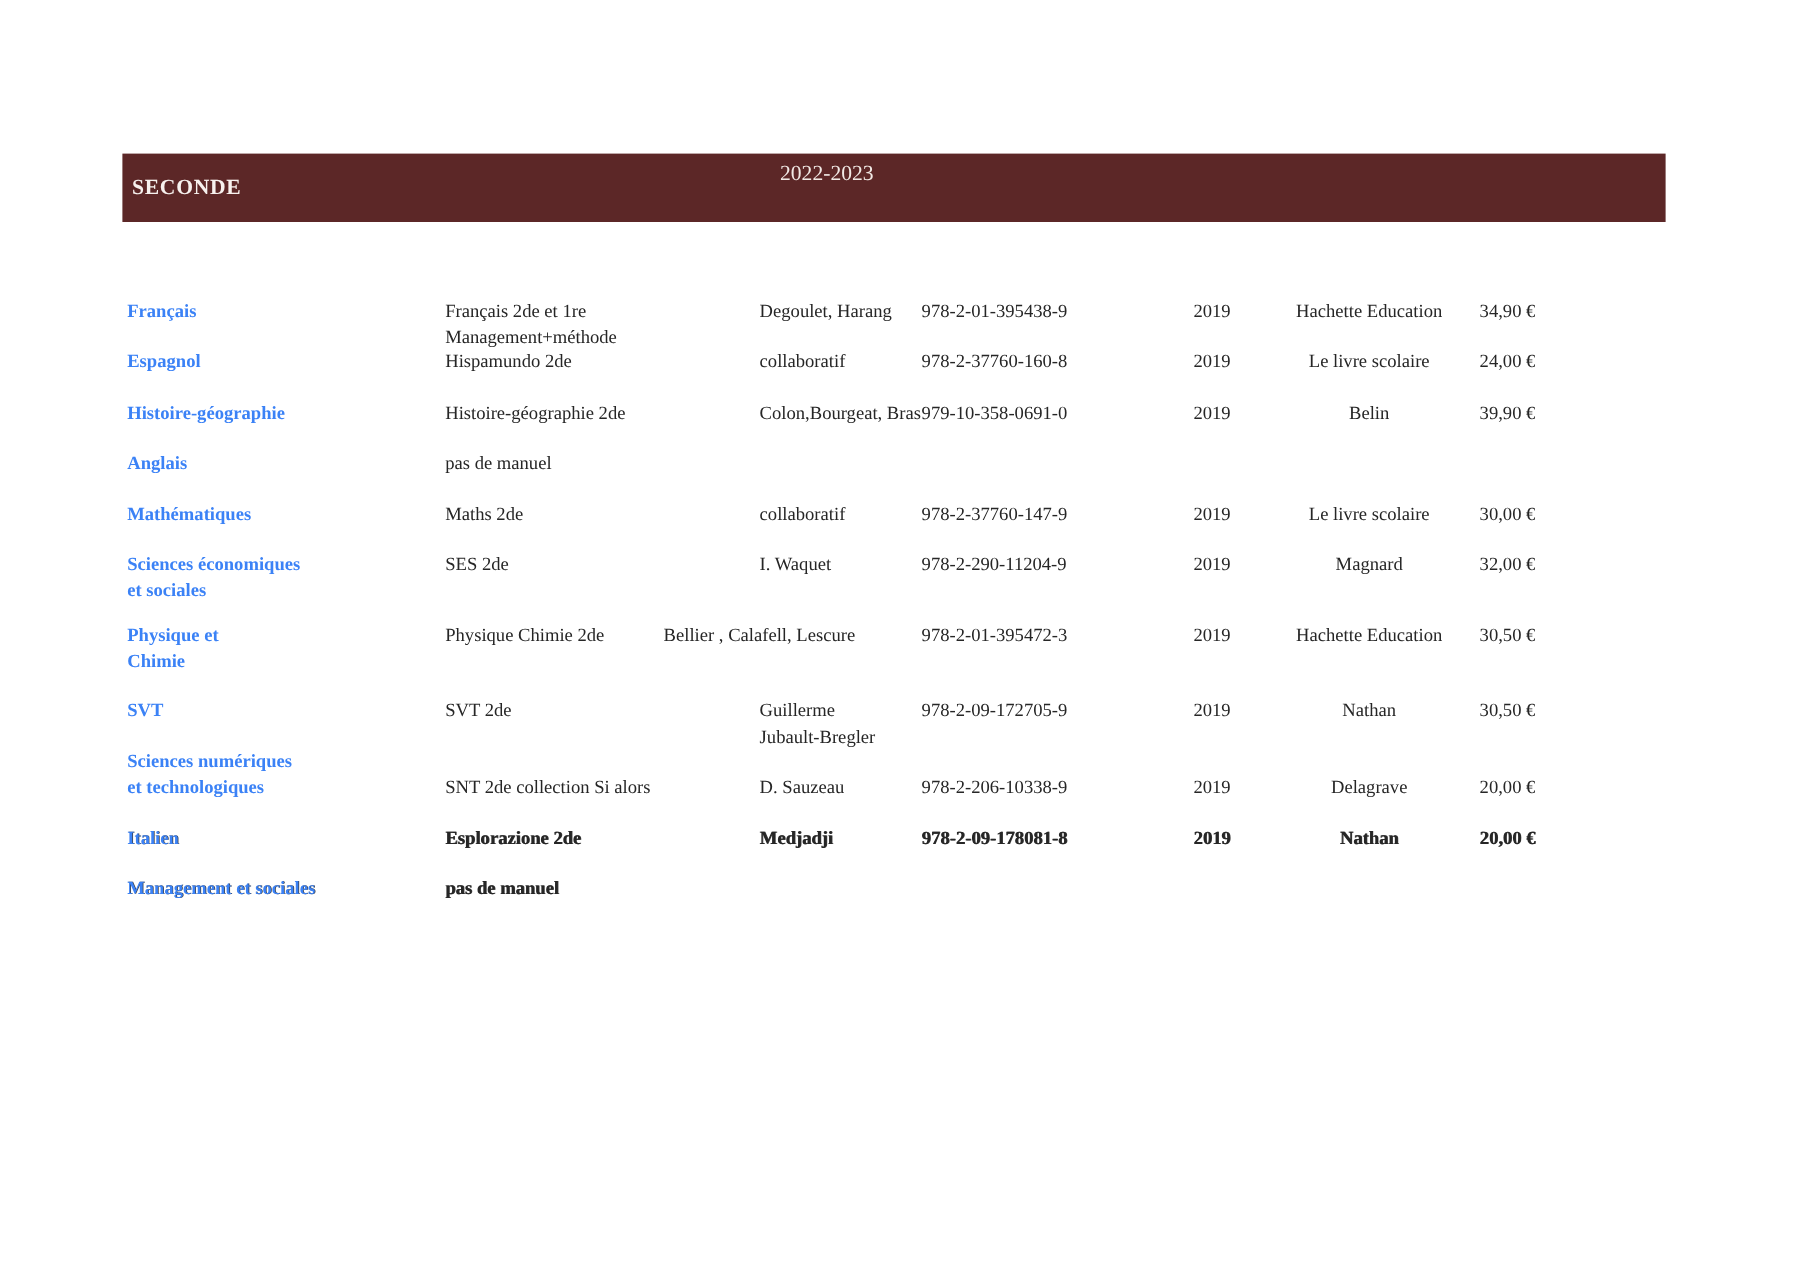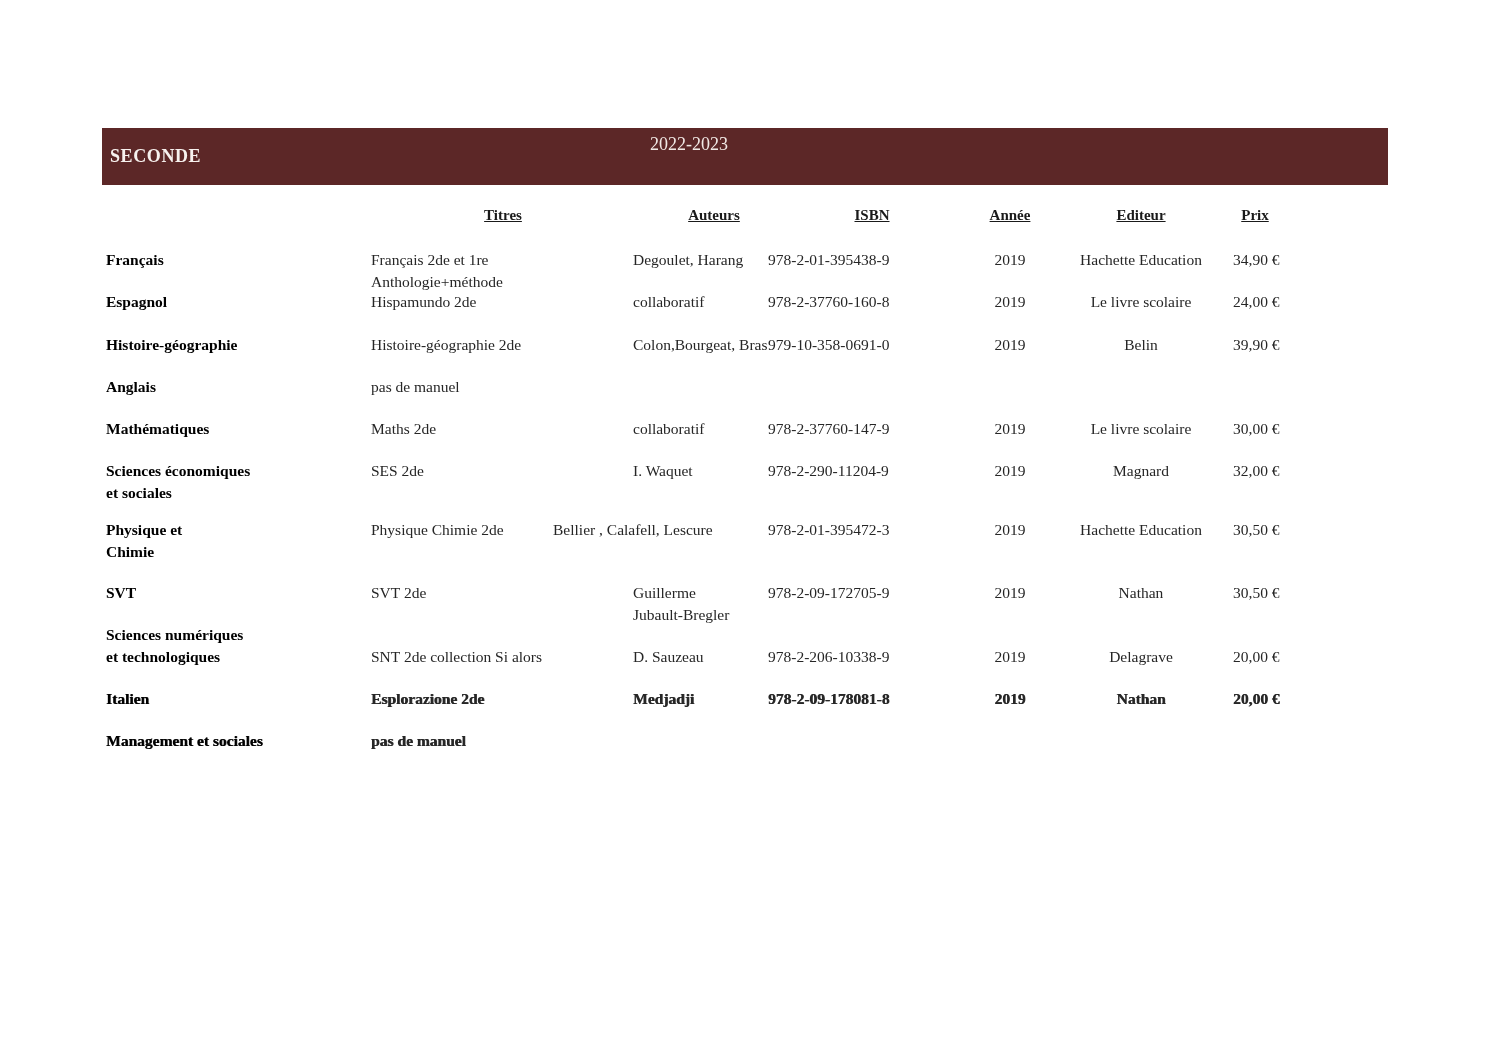--- a/index.html
+++ b/index.html
@@ -24,21 +24,21 @@
   .th{position:absolute;text-align:center;text-decoration:underline;}
   .h-titres {left:443px;width:120px;}
   .h-auteurs{left:654px;width:120px;}
   .h-isbn   {left:810px;width:124px;}
   .h-annee  {left:950px;width:120px;}
   .h-editeur{left:1081px;width:120px;}
   .h-prix   {left:1195px;width:120px;}
   
   .row{position:absolute;left:0;width:1497px;font-size:15.5px;line-height:21.5px;}
   .c{position:absolute;top:0;}
-  .c-subject {left:106px;width:270px;font-weight:bold;color:#000000;}
+  .c-subject {left:106px;width:270px;font-weight:bold;color:#3b82f6;}
   .c-title   {left:371px;width:255px;}
   .c-authors {left:633px;width:180px;}
   .c-authors.auth-left{left:553px;width:220px;}
   .c-isbn    {left:768px;width:150px;}
   .c-annee   {left:960px;width:100px;text-align:center;}
   .c-editeur {left:1058px;width:166px;text-align:center;}
   .c-prix    {left:1233px;width:80px;}
   
   .row-snt .c:not(.c-subject){top:22px;}
   
@@ -49,36 +49,28 @@
 
 <div class="page">
 
   <header class="banner">
     <div class="banner-line1">
       <span class="banner-year">2022-2023</span>
     </div>
     <div class="banner-line2">SECONDE</div>
   </header>
 
-  <div class="thead">
-    <span class="th h-titres">Titres</span>
-    <span class="th h-auteurs">Auteurs</span>
-    <span class="th h-isbn">ISBN</span>
-    <span class="th h-annee">Année</span>
-    <span class="th h-editeur">Editeur</span>
-    <span class="th h-prix">Prix</span>
-  </div>
 
   <div class="row" style="top:249px">
     <div class="c c-subject">
         <div>Français</div>
       </div>
     <div class="c c-title">
       <div>Français 2de et 1re</div>
-      <div>Anthologie+méthode</div>
+      <div>Management+méthode</div>
     </div>
     <div class="c c-authors">Degoulet, Harang</div>
     <div class="c c-isbn">978-2-01-395438-9</div>
     <div class="c c-annee">2019</div>
     <div class="c c-editeur">Hachette Education</div>
     <div class="c c-prix">34,90 €</div>
   </div>
 
   <div class="row" style="top:291px">
     <div class="c c-subject">Espagnol</div>

